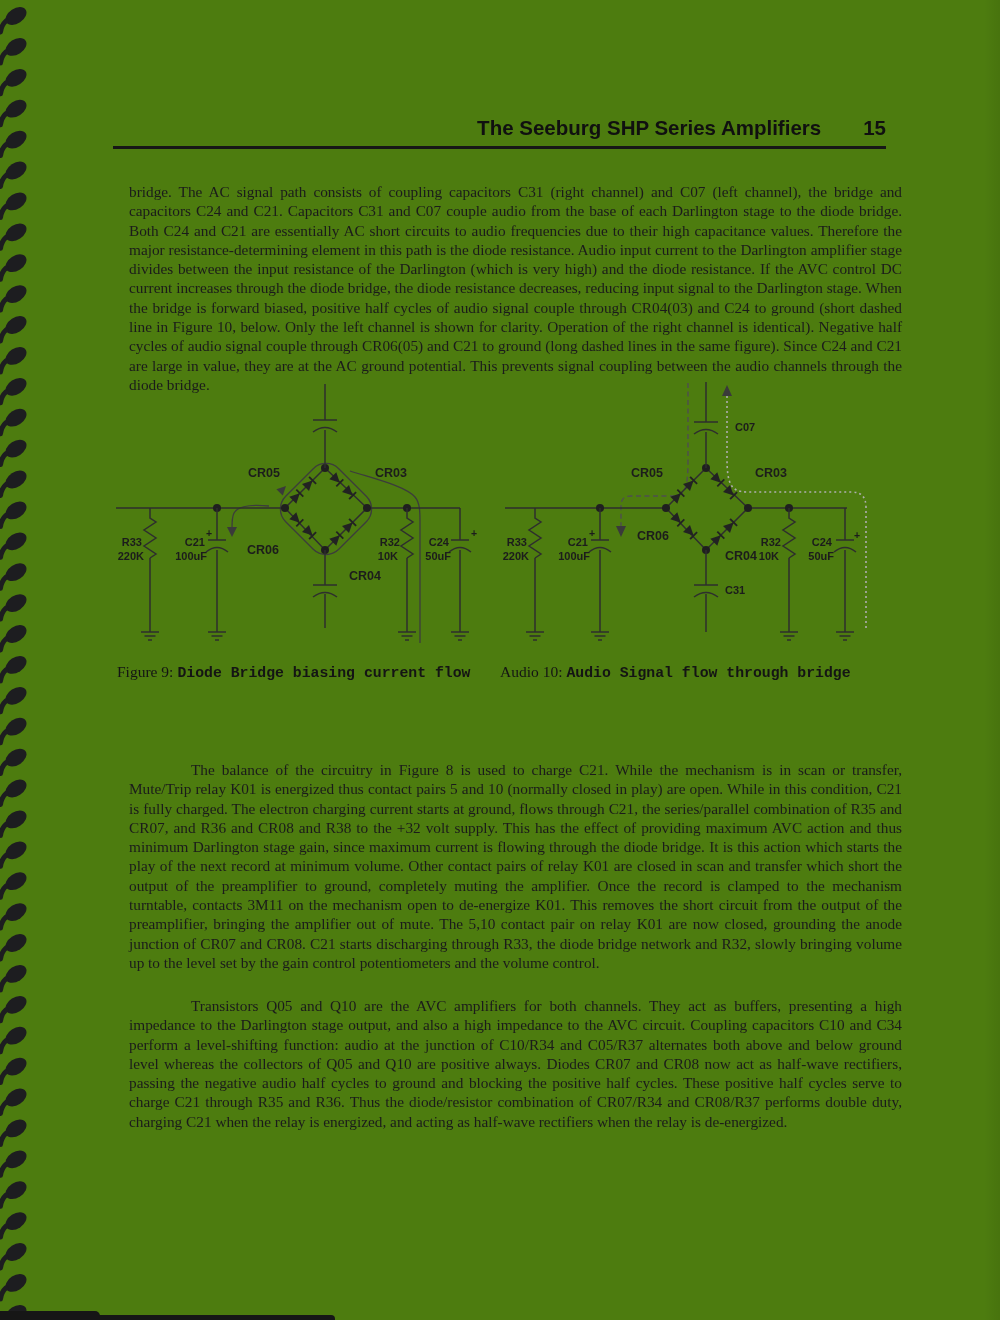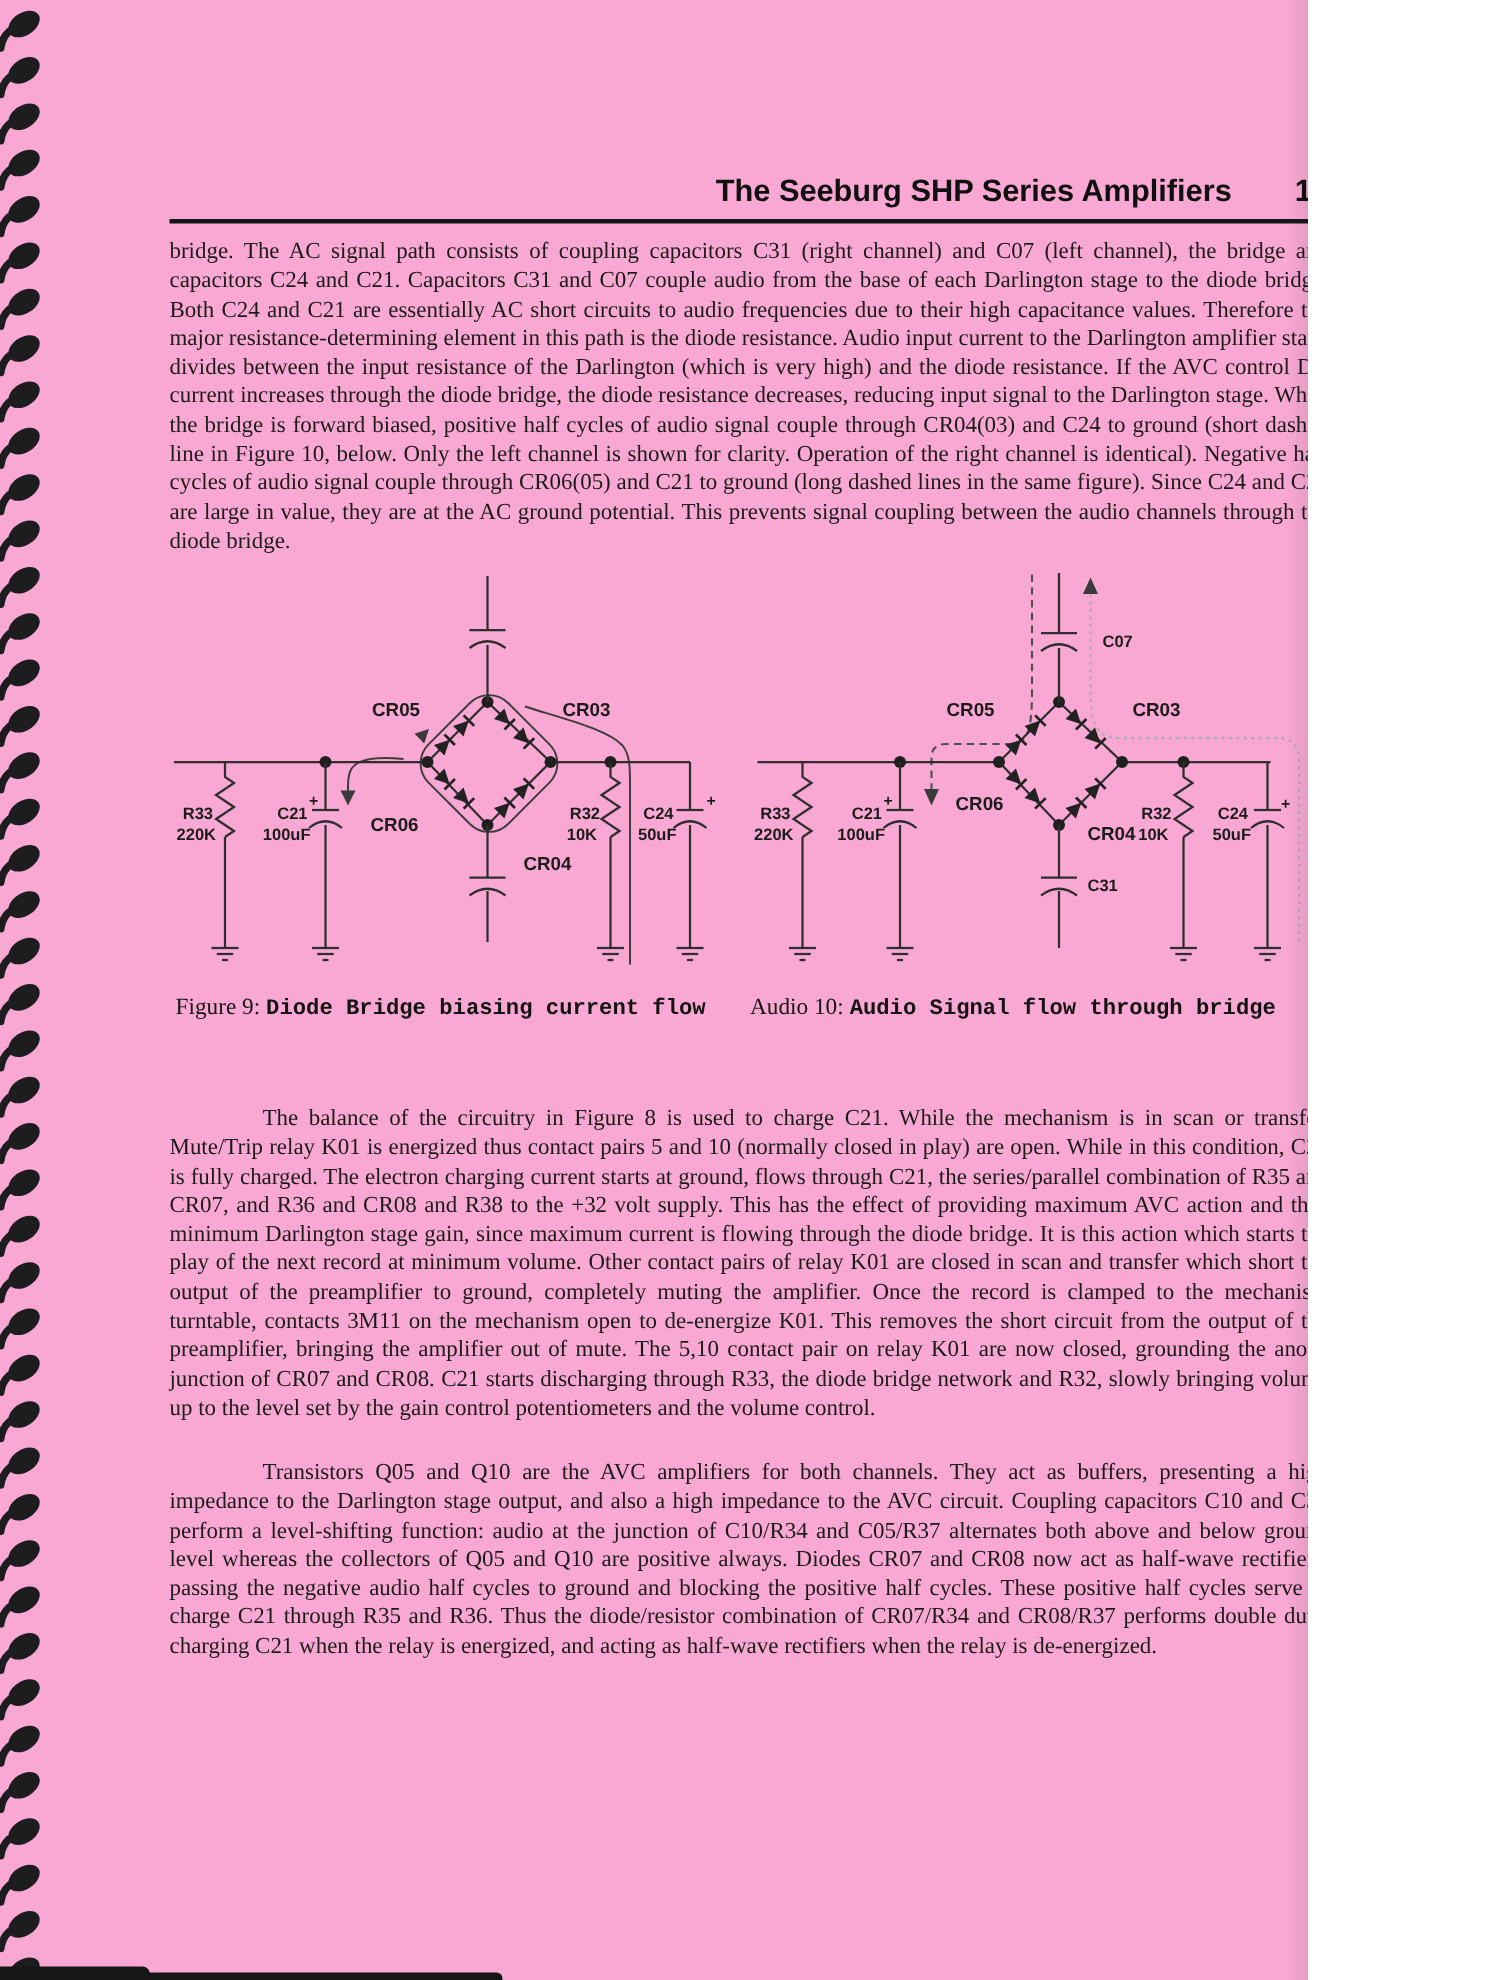--- a/index.html
+++ b/index.html
@@ -1,28 +1,28 @@
 <!DOCTYPE html>
 <html><head>
 <meta charset="utf-8">
 <style>
   html,body{margin:0;padding:0;background:#ffffff;}
-  .page{position:relative;width:872px;height:1320px;background:#f9a8d4;overflow:hidden;
+  .page{position:relative;width:1000px;height:1320px;background:#4d7c0f;overflow:hidden;
         font-family:"Liberation Serif",serif;}
   .edge-right{position:absolute;right:0;top:0;bottom:0;width:16px;
         background:linear-gradient(to right,rgba(0,0,0,0),rgba(0,0,0,0.07));}
   .edge-bottom-a{position:absolute;left:0;bottom:0;width:335px;height:5px;background:#161616;border-radius:0 4px 0 0;}
   .edge-bottom-b{position:absolute;left:0;bottom:0;width:100px;height:9px;background:#161616;border-radius:0 5px 0 0;}
   .binding{position:absolute;left:0;top:0;}
   .header{position:absolute;top:116px;left:113px;width:773px;display:flex;justify-content:flex-end;
         align-items:baseline;gap:42px;font-family:"Liberation Sans",sans-serif;font-weight:bold;
         font-size:20.5px;color:#101010;white-space:nowrap;}
   .rule{position:absolute;top:146px;left:113px;width:773px;height:3px;background:#171717;}
-  .body-text{position:absolute;left:113px;width:773px;font-size:15.3px;line-height:19.3px;
-        text-align:justify;color:#1b1b1b;}
+  .body-text{position:absolute;left:129px;width:773px;font-size:15.3px;line-height:19.3px;
+        text-align:justify;color:#1b1b1b;margin-top:24px;}
   .indent{text-indent:62px;}
   #para4{text-align-last:justify;}
   .figsvg{position:absolute;}
   .figsvg .wire{stroke:#2e2e2e;stroke-width:1.5;fill:none;}
   .figsvg .loopline{stroke:#3c3c3c;stroke-width:1.3;fill:none;}
   .figsvg .bar{stroke:#222;stroke-width:1.8;}
   .figsvg .dio{fill:#222;}
   .figsvg .node{fill:#1f1f1f;}
   .figsvg text{font-family:"Liberation Sans",sans-serif;font-weight:bold;fill:#1c1c1c;font-size:11px;}
   .figsvg text.cr{font-size:12.5px;}

